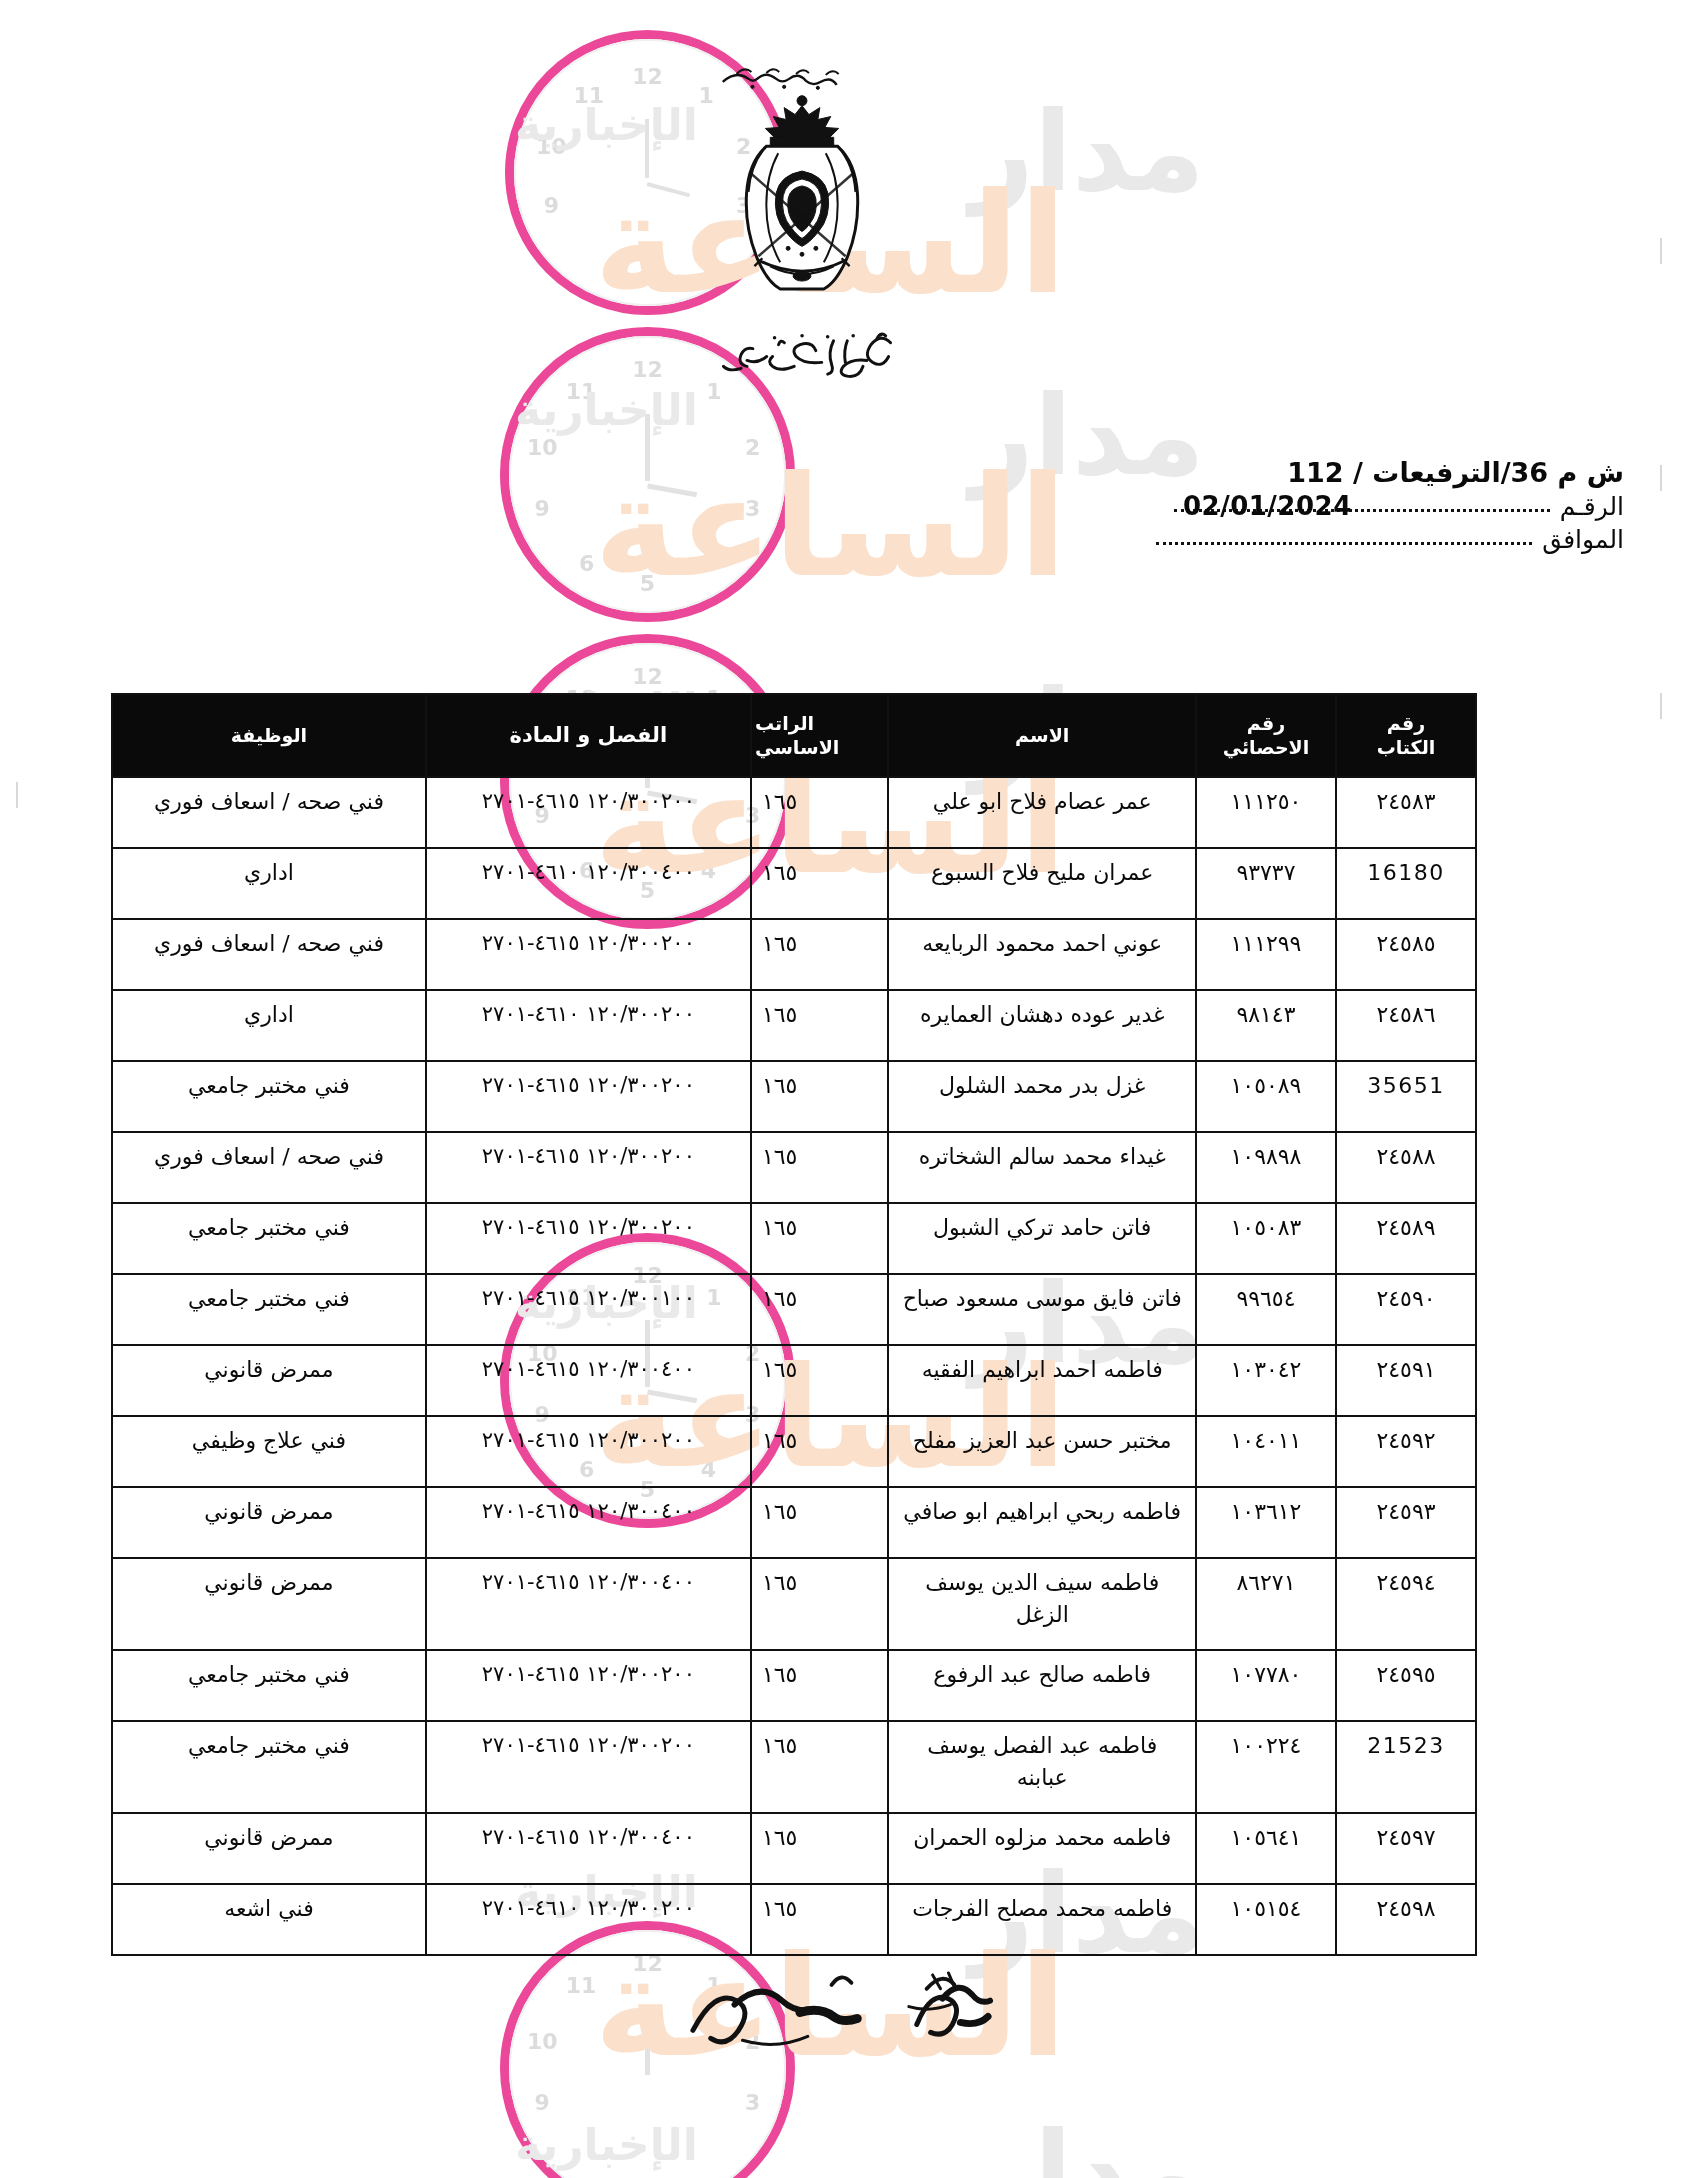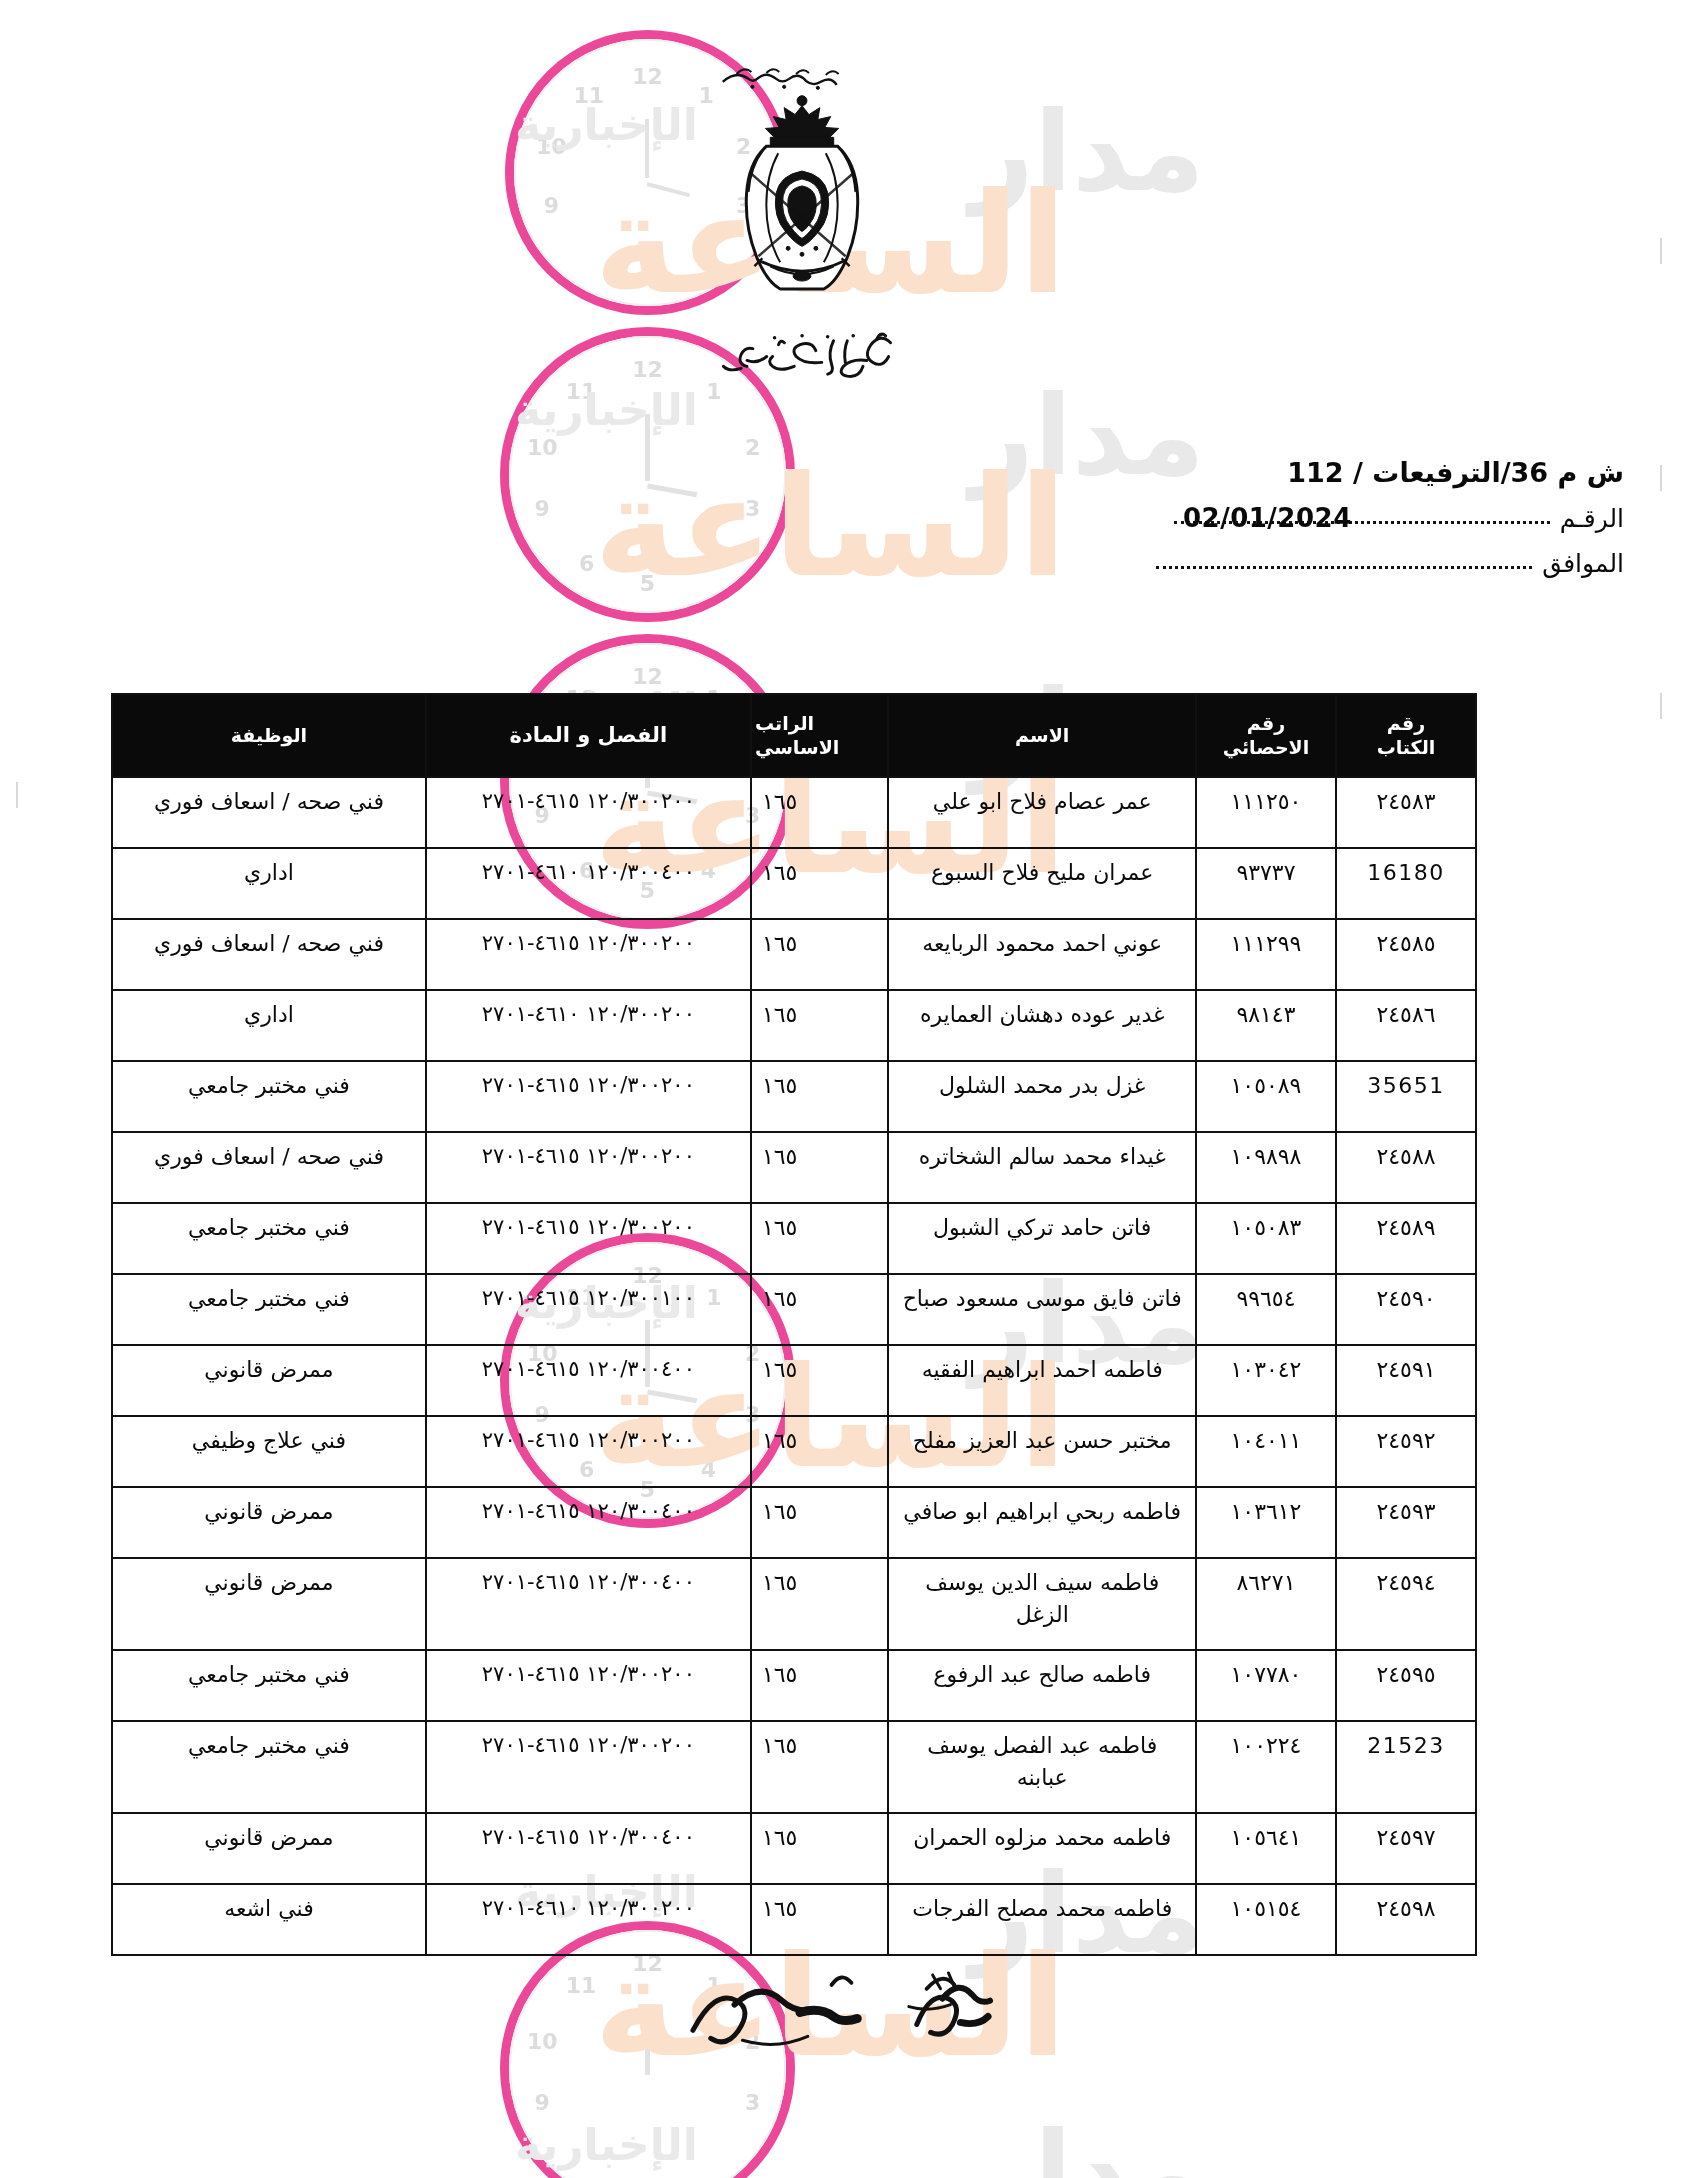--- a/index.html
+++ b/index.html
@@ -40,21 +40,21 @@
     position:absolute;right:59px;top:457px;width:693px;z-index:3;
     text-align:right;direction:rtl;
   }
   .ref-no{
     font-size:27px;font-weight:bold;letter-spacing:0px;margin:0 0 4px 0;
     font-family:"DejaVu Sans","Liberation Sans",sans-serif;
   }
   .field-row{display:flex;align-items:flex-end;justify-content:flex-start;margin-bottom:4px;}
   .field-lbl{
     font-size:25px;font-weight:normal;white-space:nowrap;letter-spacing:3px;
-    font-family:"DejaVu Sans",sans-serif;padding-left:6px;margin-top:12px;
+    font-family:"DejaVu Sans",sans-serif;padding-left:6px;
   }
   .dotline{
     flex:1;border-bottom:3px dotted #111;height:1px;margin-bottom:9px;margin-right:4px;
     max-width:376px;
   }
   .field-val{
     font-size:26px;font-weight:bold;letter-spacing:0.5px;
     position:absolute;left:252px;
   }
   .row-date{position:relative;}

